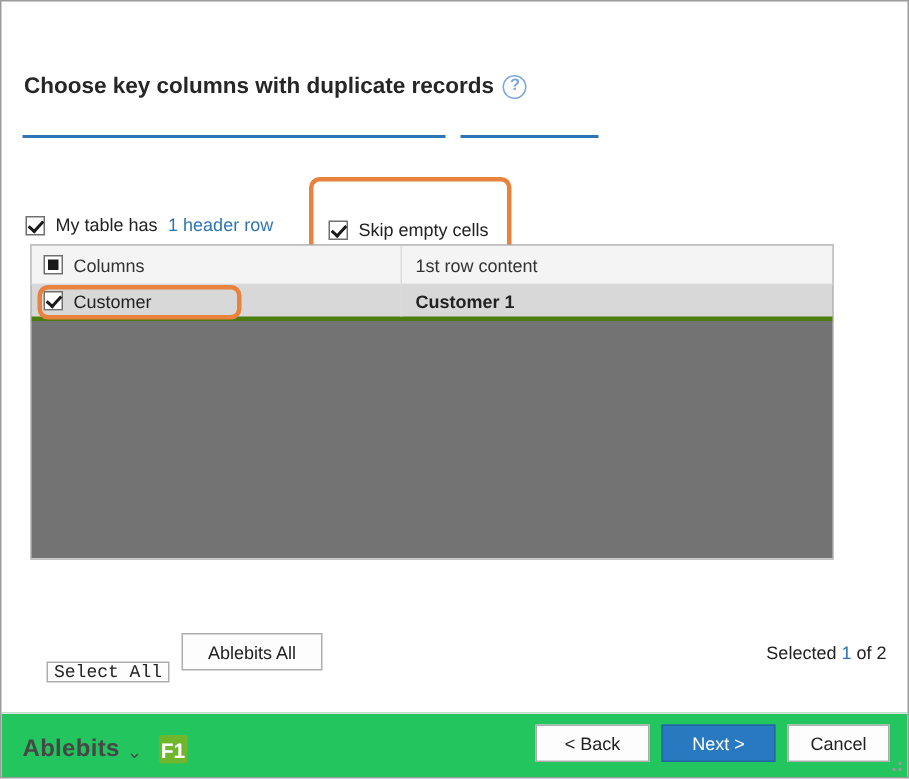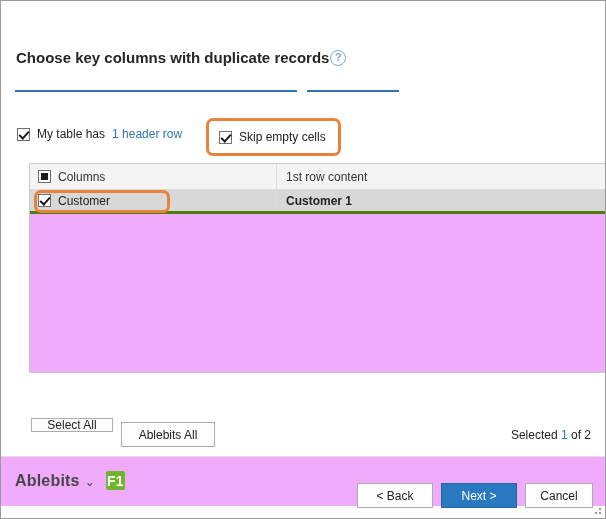--- a/index.html
+++ b/index.html
@@ -9,57 +9,57 @@
     border:1px solid #9b9b9b; overflow:hidden; font-size:12px; color:#222;
   }
 
   
   .titlebar { position:absolute; top:0; left:0; right:0; height:34px; background:#fff; display:flex; align-items:center; padding:0 12px; }
   .app-icon { width:16px; height:15px; margin-right:9px; flex:0 0 auto; }
   .title { font-size:12px; font-weight:700; color:#1a1a1a; }
   .close-btn { position:absolute; right:6px; top:2px; width:30px; height:30px; display:flex; align-items:center; justify-content:center; font-size:14px; color:#333; cursor:pointer; }
 
   
-  .heading { position:absolute; left:15px; top:48px; font-size:15px; font-weight:700; color:#262626; display:flex; align-items:center; gap:1px; }
+  .heading { position:absolute; left:15px; top:48px; font-size:15px; font-weight:700; color:#262626; display:flex; align-items:center; gap:6px; }
   .help-icon { width:16px; height:16px; border:1px solid #7ba7d7; border-radius:50%; color:#7ba7d7; font-size:11px; font-weight:700; display:flex; align-items:center; justify-content:center; line-height:1; }
 
   
   .seg { position:absolute; top:89px; height:2px; background:#2e75b6; }
   .seg1 { left:14px; width:282px; }
   .seg2 { left:306px; width:92px; }
 
   
   .opt-row { position:absolute; top:121px; left:16px; right:14px; height:24px; }
-  .cb-line { display:inline-flex; align-items:center; gap:7px; height:24px; cursor:pointer; }
+  .cb-line { display:inline-flex; align-items:center; gap:7px; height:24px; cursor:pointer;margin-top:16px; }
   .cb { width:13px; height:13px; border:1px solid #707070; background:#fff; position:relative; flex:0 0 auto; }
   .cb.checked::after { content:""; position:absolute; left:3px; top:0px; width:4px; height:8px; border-right:2px solid #1b1b1b; border-bottom:2px solid #1b1b1b; transform:rotate(42deg); }
   .cb.indet::after { content:""; position:absolute; left:2px; top:2px; width:7px; height:7px; background:#1b1b1b; }
   .link { color:#2e75b6; cursor:pointer; }
   .skip-wrap { position:absolute; left:189px; top:-4px; padding:4px 12px 4px 10px; border:3px solid #e8823c; border-radius:7px; }
 
   
-  .grid { position:absolute; left:28px; top:162px; width:578px; height:210px; border:1px solid #c8c8c8; background:#f0abfc; }
+  .grid { position:absolute; left:19px; top:162px; width:536px; height:210px; border:1px solid #c8c8c8; background:#737373; }
   .g-row { display:flex; align-items:center; width:100%; position:relative; }
   .g-head { height:26px; background:#f4f4f4; border-bottom:1px solid #dcdcdc; color:#333; }
   .g-r { height:24px; border-bottom:3px solid #4d7c0f; }
   .g-r.selected { background:#d8d8d8; }
   .c1 { width:246px; display:flex; align-items:center; gap:7px; padding-left:8px; flex:0 0 auto; height:100%; }
   .c2 { flex:1; padding-left:9px; height:100%; display:flex; align-items:center; border-left:1px solid #dcdcdc;text-align:center; }
   .g-head .c2 { border-left:1px solid #dcdcdc; }
   .bold { font-weight:700; }
   .row-annotation { position:absolute; left:4px; top:0px; width:136px; height:23px; border:3px solid #e8823c; border-radius:7px; pointer-events:none; }
 
   
   .btn { display:inline-flex; align-items:center; justify-content:center; border:1px solid #adadad; background:#fdfdfd; color:#222; font-size:12px; font-family:"Liberation Sans", sans-serif; cursor:pointer; }
-  .sel-all { position:absolute; left:30px; top:417px; width:82px; height:14px; }
+  .sel-all { position:absolute; left:30px; top:440px; width:82px; height:14px;font-family:Liberation Mono, monospace; }
   .unsel-all { position:absolute; left:120px; top:421px; width:94px; height:25px; }
   .status { position:absolute; right:14px; top:427px; font-size:12px; color:#222; }
 
   
-  .footer { position:absolute; left:0; right:0; bottom:12px; height:50px; background:#f0abfc; border-top:1px solid #e0e0e0; }
+  .footer { position:absolute; left:0; right:0; bottom:0; height:43px; background:#22c55e; border-top:1px solid #e0e0e0; }
   .brand { position:absolute; left:14px; top:14px; display:flex; align-items:center; gap:5px; cursor:pointer; }
   .brand-name { font-size:16px; font-weight:700; color:#474747; letter-spacing:0.2px; }
   .chev { font-size:12px; color:#474747; margin-top:2px; }
   .f1-badge { width:19px; height:19px; margin-left:6px; background:#6fb62c; border-radius:2px; color:#fff; font-size:14px; font-weight:700; display:flex; align-items:center; justify-content:center; }
   .back-btn { position:absolute; left:356px; top:482px; width:76px; height:25px; }
   .next-btn { position:absolute; left:440px; top:482px; width:76px; height:25px; background:#2879bf; border:1px solid #2167a5; color:#fff; }
   .cancel-btn { position:absolute; left:524px; top:482px; width:68px; height:25px; }
   .grip { position:absolute; right:4px; bottom:4px; width:2px; height:2px; background:#9a9a9a; box-shadow:0 -4px #9a9a9a, -4px 0 #9a9a9a; }
 </style>
 </head>

